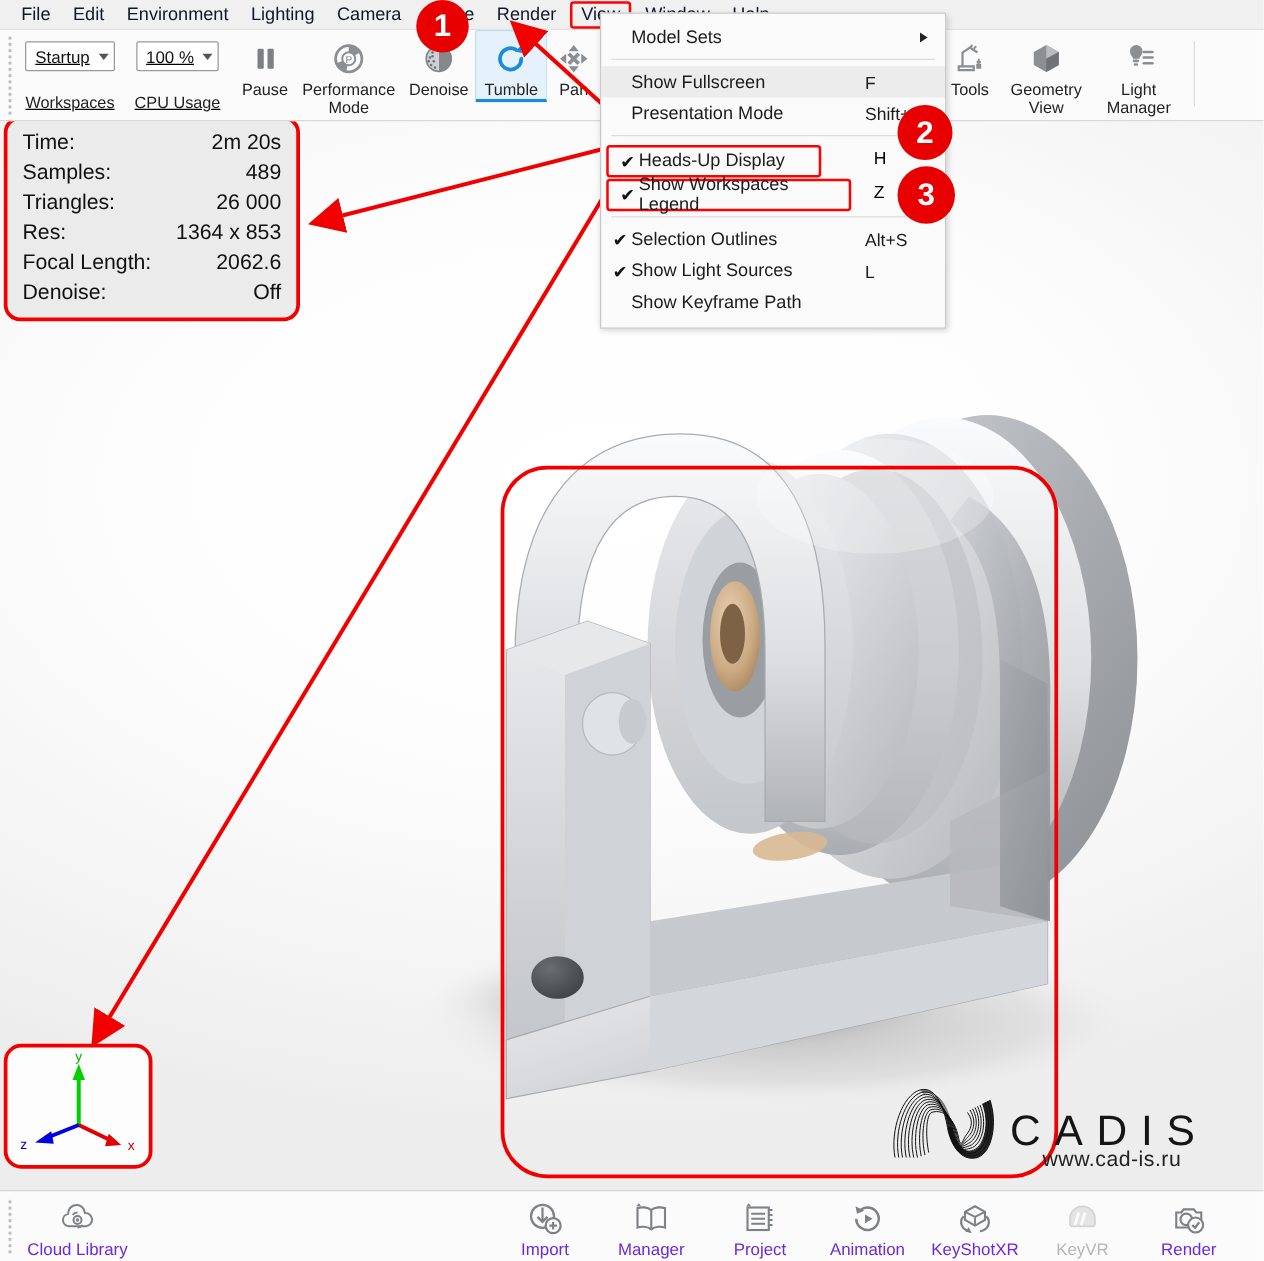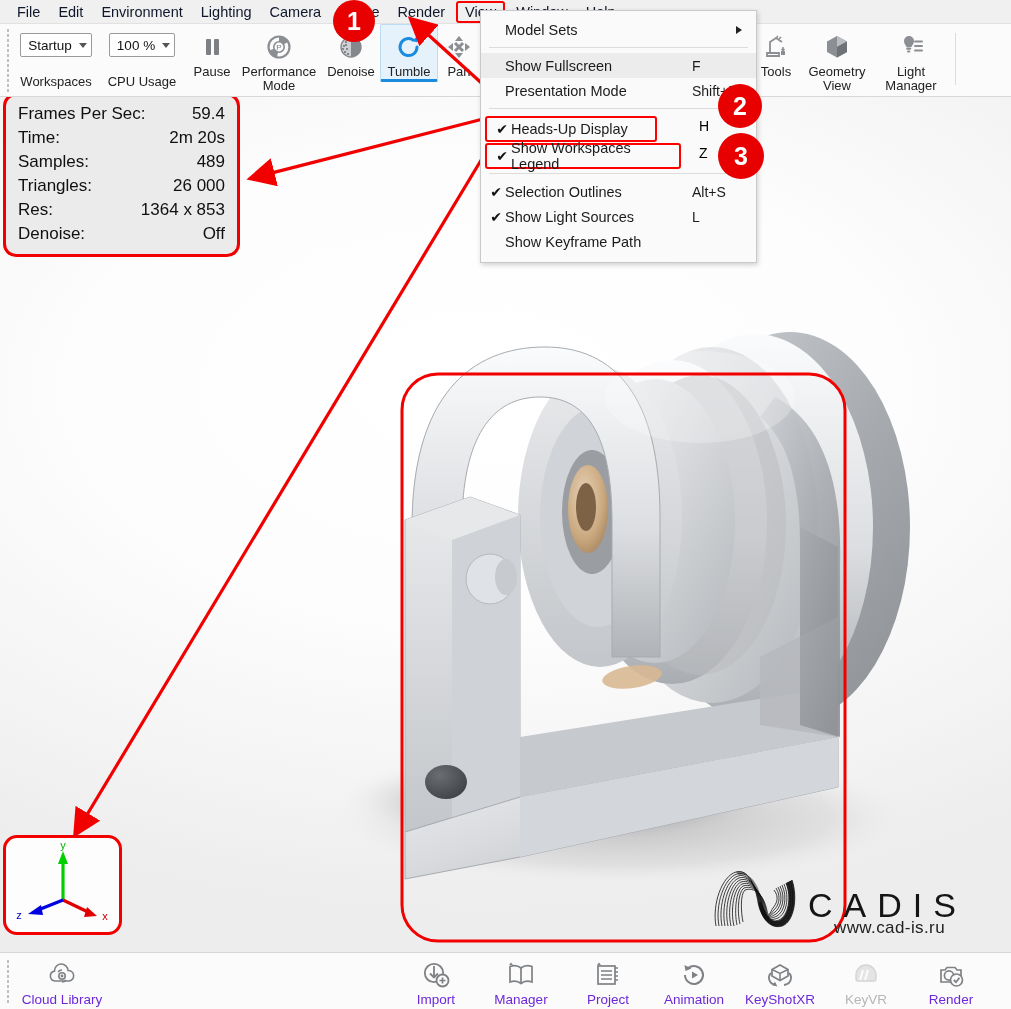--- a/index.html
+++ b/index.html
@@ -60,21 +60,21 @@
   }
   .combo{
     border:1px solid #9a9a9a;background:#fff;border-radius:2px;
     height:22px;display:flex;align-items:center;padding:0 4px 0 7px;
     font-size:13.5px;color:#111;gap:7px;
   }
   .combo .carat{
     width:0;height:0;border-left:4px solid transparent;border-right:4px solid transparent;
     border-top:5px solid #555;
   }
-  .tool.combo-tool{padding-top:9px;}
+  .tool.combo-tool{padding-top:9px;text-decoration:underline;}
   .tool.combo-tool .tlabel{margin-top:18px;}
   .tool.active{background:#e6f2fb;border:1px solid #bcdcf3;border-bottom:3px solid #1a8ce0;
     border-radius:2px;padding-top:5px;}
   .vsep{width:1px;height:52px;background:#dcdcdc;margin:9px 7px 0 7px;}
 
   
   .viewport{
     position:absolute;top:97px;left:0;width:1011px;height:855px;
     background:
       radial-gradient(ellipse 900px 520px at 48% 34%, #ffffff 0%, #fdfdfd 44%, #f4f4f4 78%, #ededed 100%);
@@ -419,38 +419,38 @@
         </div>
         <div class="tlabel">Light
 Manager</div>
       </div>
       <div class="vsep"></div>
     </div>
   </div>
 
   <div class="hud">
     <div class="hud-row">
-      <span class="k">Frames Per Sec:</span>
-      <span class="v">59.4</span>
-    </div>
-    <div class="hud-row">
       <span class="k">Time:</span>
       <span class="v">2m 20s</span>
     </div>
     <div class="hud-row">
       <span class="k">Samples:</span>
       <span class="v">489</span>
     </div>
     <div class="hud-row">
       <span class="k">Triangles:</span>
       <span class="v">26 000</span>
     </div>
     <div class="hud-row">
       <span class="k">Res:</span>
       <span class="v">1364 x 853</span>
+    </div>
+    <div class="hud-row">
+      <span class="k">Focal Length:</span>
+      <span class="v">2062.6</span>
     </div>
     <div class="hud-row">
       <span class="k">Denoise:</span>
       <span class="v">Off</span>
     </div>
   </div>
 
   <div class="dropdown">
 
     <div class="ditem">

